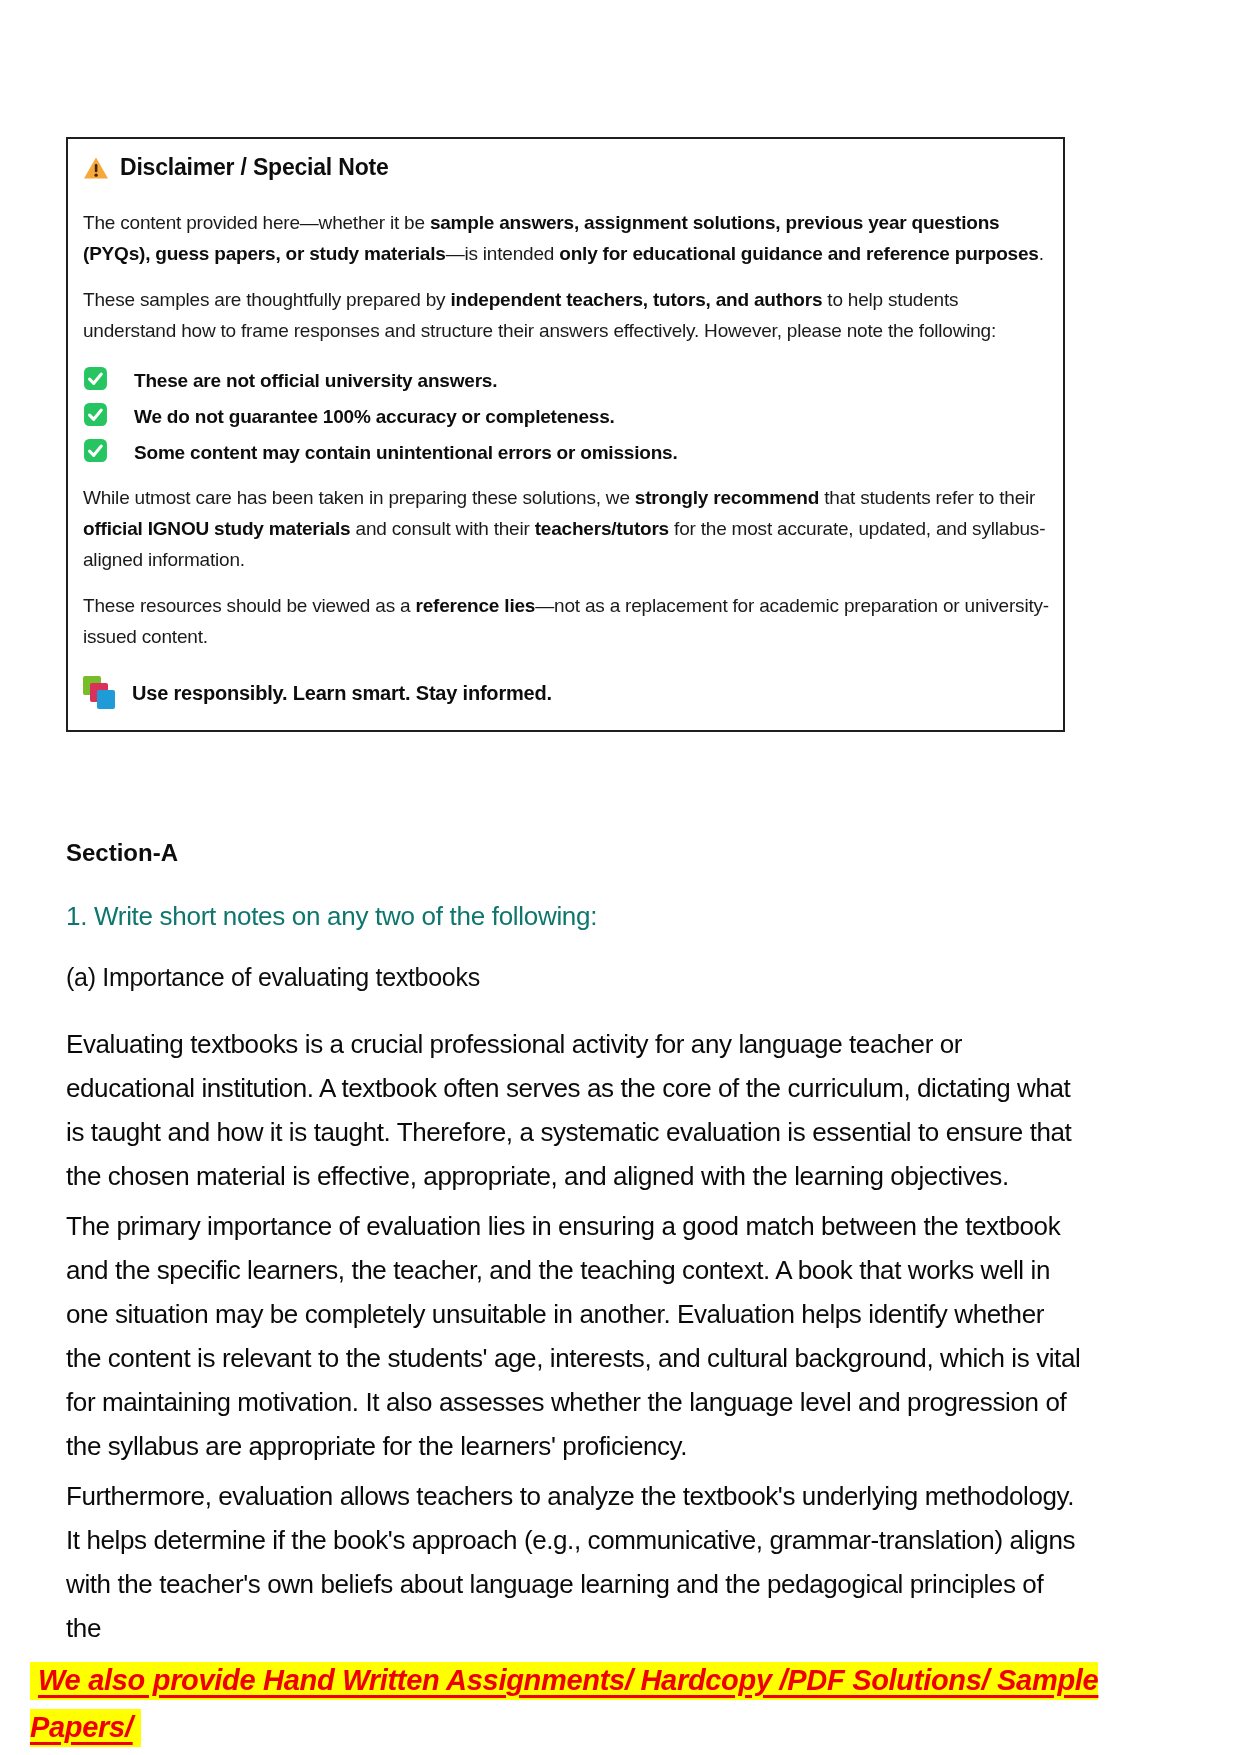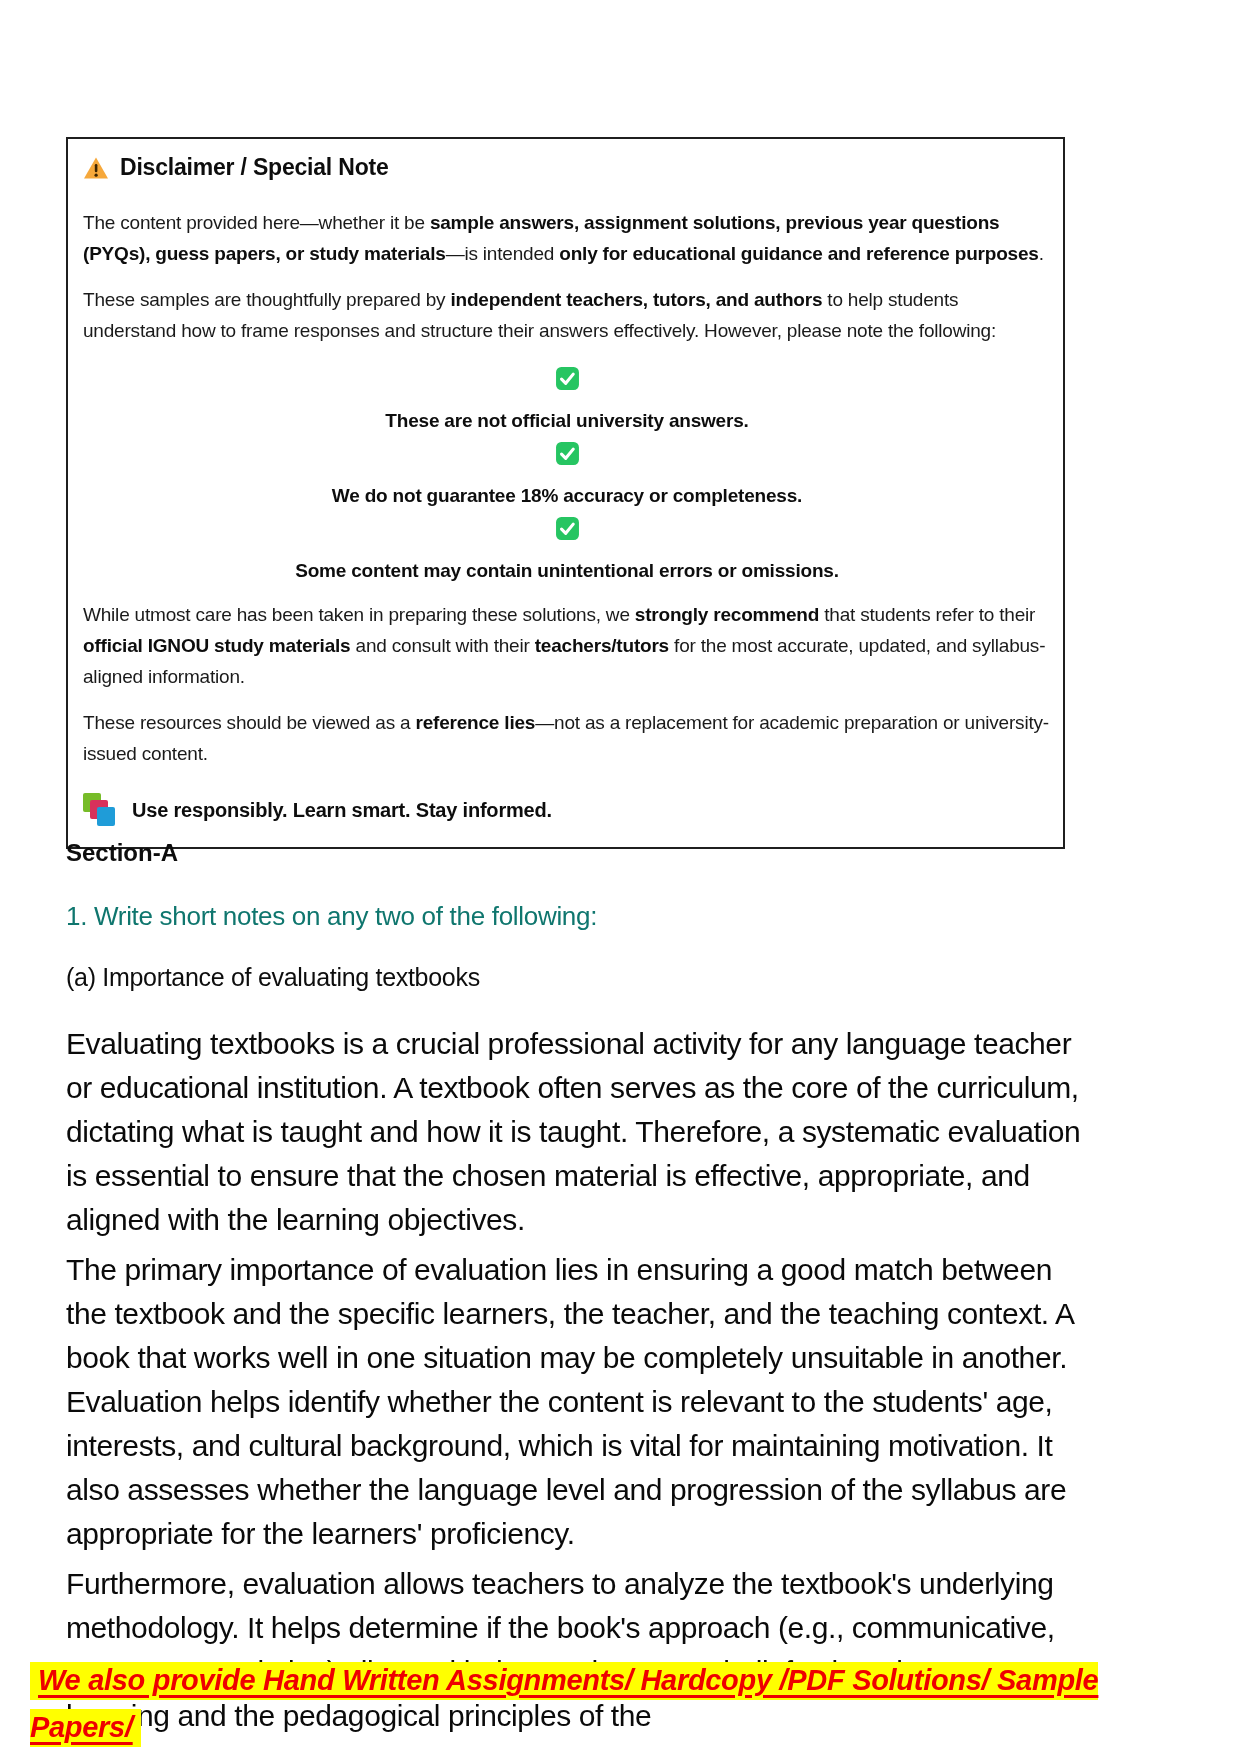--- a/index.html
+++ b/index.html
@@ -31,23 +31,22 @@
   }
   .warning-icon svg { display: block; }
   .disc-p {
     font-size: 19px; line-height: 31px; letter-spacing: -0.2px;
     color: #1a1a1a;
     margin-bottom: 15px;
   }
   .disc-p .b, .bullet-label .b { font-weight: 700; color: #0d0d0d; }
   .bullets { margin: 20px 0 15px 0; }
   .bullet-row {
-    display: flex; align-items: center; gap: 13px;
+    display: flex; align-items: center; gap: 26px;
     margin-bottom: 7px;
-    flex-direction: column;
   }
   .check-icon { flex: 0 0 auto; }
   .check-icon rect { fill: var(--check-green, #26c562); }
   .bullet-label {
     font-size: 19px; font-weight: 700; letter-spacing: -0.2px;
     color: #0d0d0d; line-height: 26px;
   }
   .usage-row {
     display: flex; align-items: center; gap: 13px;
     margin-top: 24px; margin-bottom: 4px; text-align: right;
@@ -70,21 +69,21 @@
   }
   .subquestion-heading {
     position: absolute; left: 66px; top: 963px;
     font-size: 25px; font-weight: 400; color: #0d0d0d; letter-spacing: -0.3px;
   }
   .answer-body {
     position: absolute; left: 66px; top: 1022px;
     width: 1015px;
   }
   .answer-body p {
-    font-size: 30px; line-height: 44px; letter-spacing: -0.4px;
+    font-size: 26px; line-height: 44px; letter-spacing: -0.4px;
     color: #0a0a0a;
     margin-bottom: 6px;
   }
 
   
   .promo-footer {
     position: absolute; left: 30px; top: 1657px; width: 1180px;
     text-align: left;
     font-size: 29px; font-weight: 700; font-style: italic;
     line-height: 47px;
@@ -127,21 +126,21 @@
       </span>
       <span class="bullet-label">These are not official university answers.</span>
     </div>
     <div class="bullet-row">
       <span class="check-icon">
         <svg width="25" height="25" viewBox="0 0 24 24">
           <rect x="1" y="1" width="22" height="22" rx="5"></rect>
           <path d="M6.3 12.6l4 4 7.2-8.8" stroke="#fff" stroke-width="3" fill="none" stroke-linecap="round" stroke-linejoin="round"></path>
         </svg>
       </span>
-      <span class="bullet-label">We do not guarantee 18% accuracy or completeness.</span>
+      <span class="bullet-label">We do not guarantee 100% accuracy or completeness.</span>
     </div>
     <div class="bullet-row">
       <span class="check-icon">
         <svg width="25" height="25" viewBox="0 0 24 24">
           <rect x="1" y="1" width="22" height="22" rx="5"></rect>
           <path d="M6.3 12.6l4 4 7.2-8.8" stroke="#fff" stroke-width="3" fill="none" stroke-linecap="round" stroke-linejoin="round"></path>
         </svg>
       </span>
       <span class="bullet-label">Some content may contain unintentional errors or omissions.</span>
     </div>

